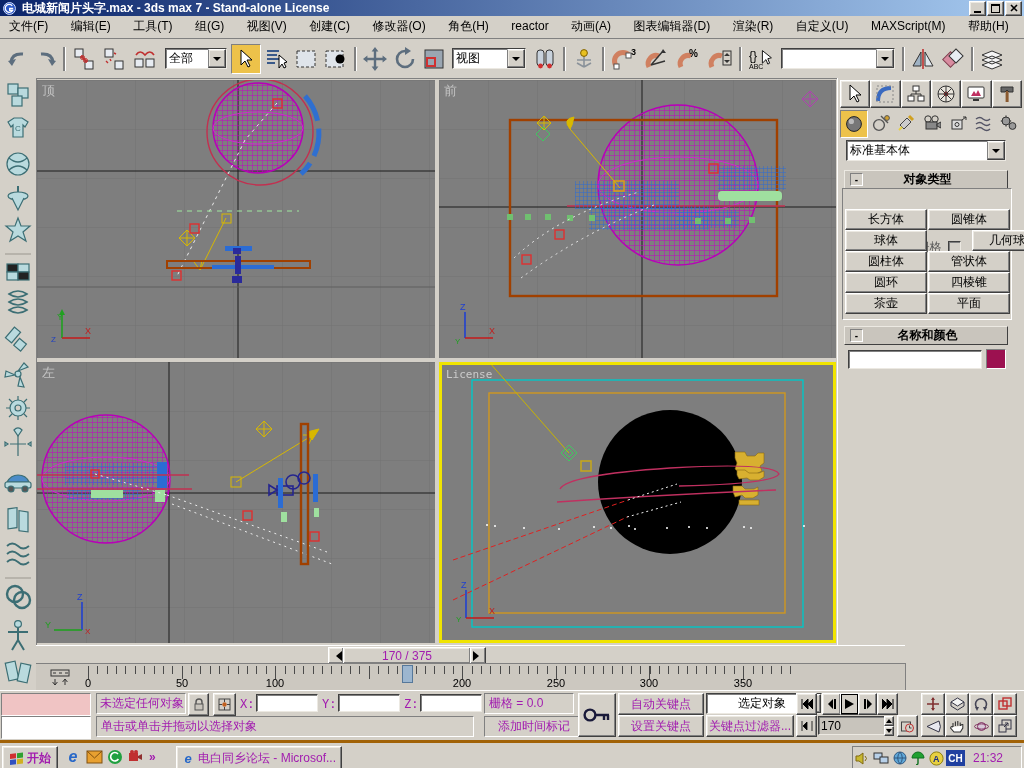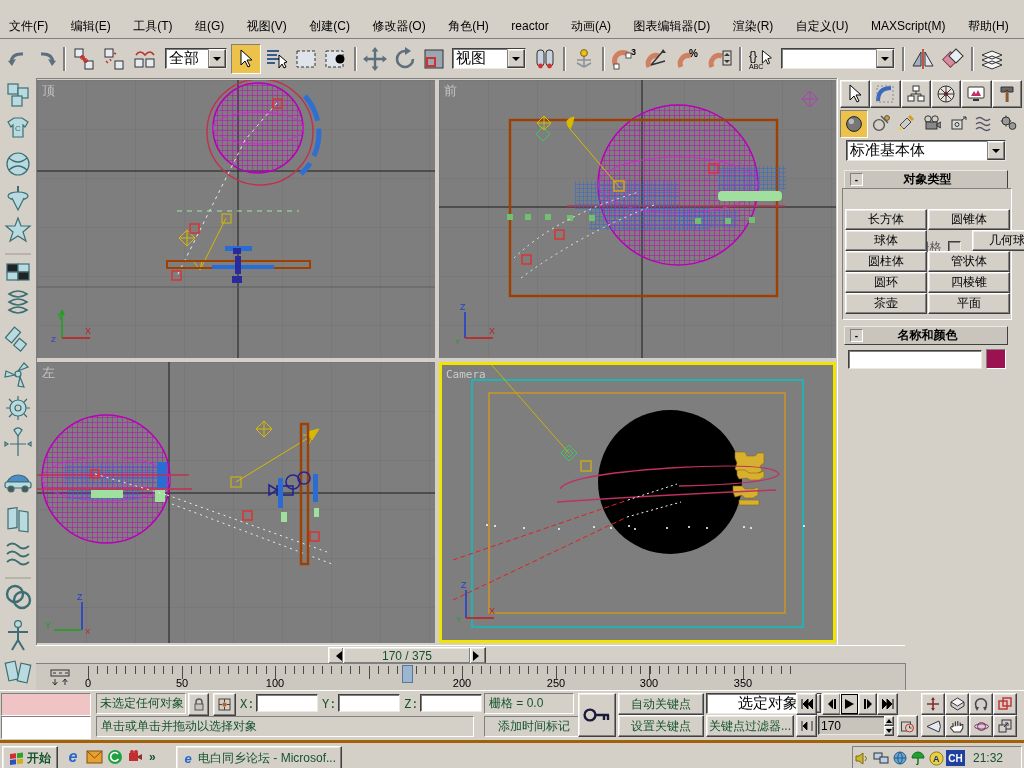--- a/index.html
+++ b/index.html
@@ -1,45 +1,64 @@
 <!DOCTYPE html>
 <html><head>
 <meta charset="utf-8">
 <style>
   html,body{margin:0;padding:0;width:1024px;height:768px;overflow:hidden;
     font-family:"Liberation Sans",sans-serif;background:#d4d0c8;}
   #screen{position:relative;width:1024px;height:768px;background:#d4d0c8;}
   .abs{position:absolute;}
-  .t{font-size:12px;color:#14532d;}
+  .t{font-size:12px;color:#a21caf;}
   .raised{background:#d4d0c8;border:1px solid;border-color:#ffffff #404040 #404040 #ffffff;box-shadow:inset -1px -1px 0 #808080,inset 1px 1px 0 #ece9e2;}
   .sunken{background:#d4d0c8;border:1px solid;border-color:#808080 #ffffff #ffffff #808080;}
   .field{background:#ffffff;border:1px solid;border-color:#404040 #ece9e2 #ece9e2 #404040;box-shadow:inset 1px 1px 0 #808080;}
   .flatbtn{display:flex;align-items:center;justify-content:center;}
   .tri-d{width:0;height:0;border:4px solid transparent;border-top:4px solid #000;margin-top:4px;}
   .tri-l{width:0;height:0;border:5px solid transparent;border-right:6px solid #000;}
   .tri-r{width:0;height:0;border:5px solid transparent;border-left:6px solid #000;}
   .combo{display:flex;align-items:center;background:#fff;border:1px solid;border-color:#404040 #ece9e2 #ece9e2 #404040;box-shadow:inset 1px 1px 0 #808080;}
-  .combo .cv{flex:1;padding-left:3px;font-size:15px;white-space:nowrap;overflow:hidden;}
+  .combo .cv{flex:1;padding-left:3px;font-size:12px;white-space:nowrap;overflow:hidden;}
   .combo .cbtn{width:16px;align-self:stretch;background:#d4d0c8;border-left:1px solid #808080;display:flex;align-items:center;justify-content:center;}
   .menu-item{display:inline-block;padding:0 9px;font-size:12px;line-height:21px;color:#000;}
   .vp-label{position:absolute;left:5px;top:2px;font-size:13px;color:#c2c2c2;z-index:3;}
   .objbtn{position:absolute;width:80px;height:19px;font-size:12px;display:flex;align-items:center;justify-content:center;}
   .rollout{background:#c9c5bd;border:1px solid;border-color:#ece9e2 #404040 #404040 #ece9e2;display:flex;align-items:center;font-size:12px;font-weight:bold;}
   .sep-v{width:2px;background:#808080;border-right:1px solid #fff;height:24px;margin:0 3px;}
   .ic{display:flex;align-items:center;justify-content:center;}
   .tick-minor{background:repeating-linear-gradient(to right,#4a4a4a 0 1px,transparent 1px 9.36px);}
   .tick-major{background:repeating-linear-gradient(to right,#4a4a4a 0 1px,transparent 1px 93.55px);}
   .num{position:absolute;transform:translateX(-50%);font-size:11px;color:#000;top:13px;}
   .trayic{margin:0 2px;}
 </style>
 </head>
 <body>
 
 <div id="screen">
 
+  <div class="abs" style="left:0;top:0;width:1024px;height:16px;background:linear-gradient(to right,#0a246a,#a6caf0);display:flex;align-items:center;">
+    <svg class="trayic" width="13" height="13" viewBox="0 0 14 14" style="margin-left:3px;">
+      <circle cx="7" cy="7" r="6.4" fill="#2a57c8" stroke="#dfe8ff"></circle>
+      <path d="M10 4 A4.3 4.3 0 1 0 10.4 9 L7.2 9 L7.2 7 L11 7" fill="none" stroke="#fff" stroke-width="1.4"></path>
+    </svg>
+    <span style="color:#fff;font-weight:bold;font-size:12px;margin-left:4px;white-space:nowrap;">电城新闻片头字.max - 3ds max 7  - Stand-alone License</span>
+    <div style="flex:1"></div>
+    <div class="raised ic" style="width:15px;height:13px;margin-right:1px;">
+      <div style="width:7px;height:2px;background:#000;margin-top:7px;"></div>
+    </div>
+    <div class="raised ic" style="width:15px;height:13px;margin-right:1px;">
+      <div style="width:7px;height:6px;border:1px solid #000;border-top-width:2px;"></div>
+    </div>
+    <div class="raised ic" style="width:15px;height:13px;margin-right:2px;">
+      <svg width="8" height="8" viewBox="0 0 8 8">
+          <path d="M1 1 L7 7 M7 1 L1 7" stroke="#000" stroke-width="1.6"></path>
+        </svg>
+    </div>
+  </div>
 
   <div class="abs" style="left:0;top:16px;width:1024px;height:22px;background:#d4d0c8;border-bottom:1px solid #808080;white-space:nowrap;">
     <span class="menu-item">文件(F)</span>
     <span class="menu-item">编辑(E)</span>
     <span class="menu-item">工具(T)</span>
     <span class="menu-item">组(G)</span>
     <span class="menu-item">视图(V)</span>
     <span class="menu-item">创建(C)</span>
     <span class="menu-item">修改器(O)</span>
     <span class="menu-item">角色(H)</span>
@@ -496,21 +515,21 @@
         <line x1="45" y1="268" x2="45" y2="240" stroke="#2040d0" stroke-width="1.6"></line>
         <line x1="45" y1="268" x2="17" y2="268" stroke="#20a020" stroke-width="1.6"></line>
         <text x="40" y="238" font-size="9" fill="#2040d0">Z</text>
         <text x="8" y="266" font-size="9" fill="#20a020">Y</text>
         <text x="48" y="272" font-size="8" fill="#c02020">X</text>
       </g>
     </svg>
   </div>
 
   <div class="abs" style="left:439px;top:362px;width:397px;height:281px;background:#7e7e7e;outline:3px solid #f0e400;outline-offset:-3px;">
-    <span class="vp-label" style="font-family:'DejaVu Sans Mono',monospace;font-size:11px;color:#cbcbcb;left:7px;top:6px;">Camera</span>
+    <span class="vp-label" style="font-family:'DejaVu Sans Mono',monospace;font-size:11px;color:#cbcbcb;left:7px;top:6px;">License</span>
     <svg width="397" height="281" viewBox="0 0 397 281">
       <rect width="397" height="281" fill="#7e7e7e"></rect>
       <rect x="33" y="18" width="331" height="247" fill="none" stroke="#00c8c8" stroke-width="1.4"></rect>
       <rect x="50" y="31" width="296" height="220" fill="none" stroke="#d09820" stroke-width="1.4"></rect>
       <line x1="50" y1="0" x2="130" y2="91" stroke="#c8b400"></line>
       <path d="M130 83 l8 8 -8 8 -8 -8 z M130 87 l4 4 -4 4 -4 -4 z" fill="none" stroke="#40c860"></path>
       <rect x="142" y="99" width="10" height="10" fill="none" stroke="#c8a818" stroke-width="1.5"></rect>
       <circle cx="231" cy="120" r="72" fill="#000000"></circle>
       <g fill="#d8b030" stroke="#8a6a10" stroke-width="0.6">
         <path d="M296 90 h10 l2 4 h8 l3 -3 h6 v10 l-4 3 2 5 -6 3 h-8 l-2 -3 -6 2 -5 -4 2 -6 -2 -5 z"></path>

